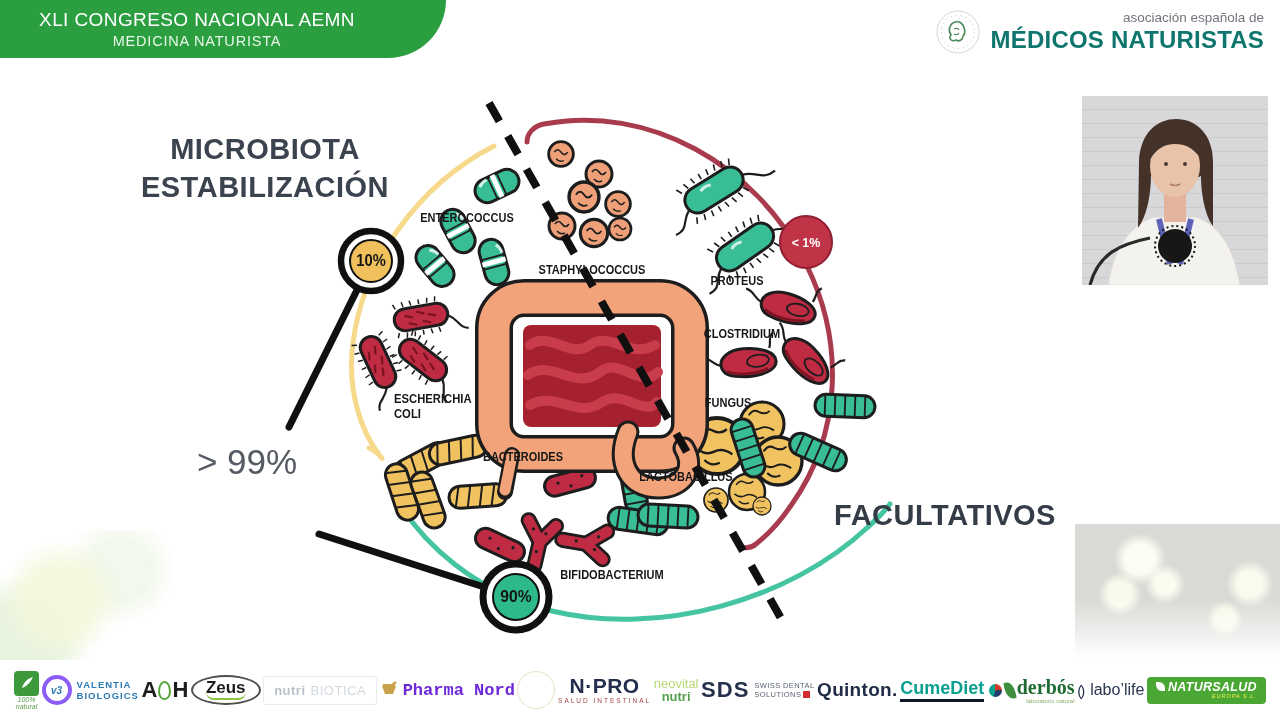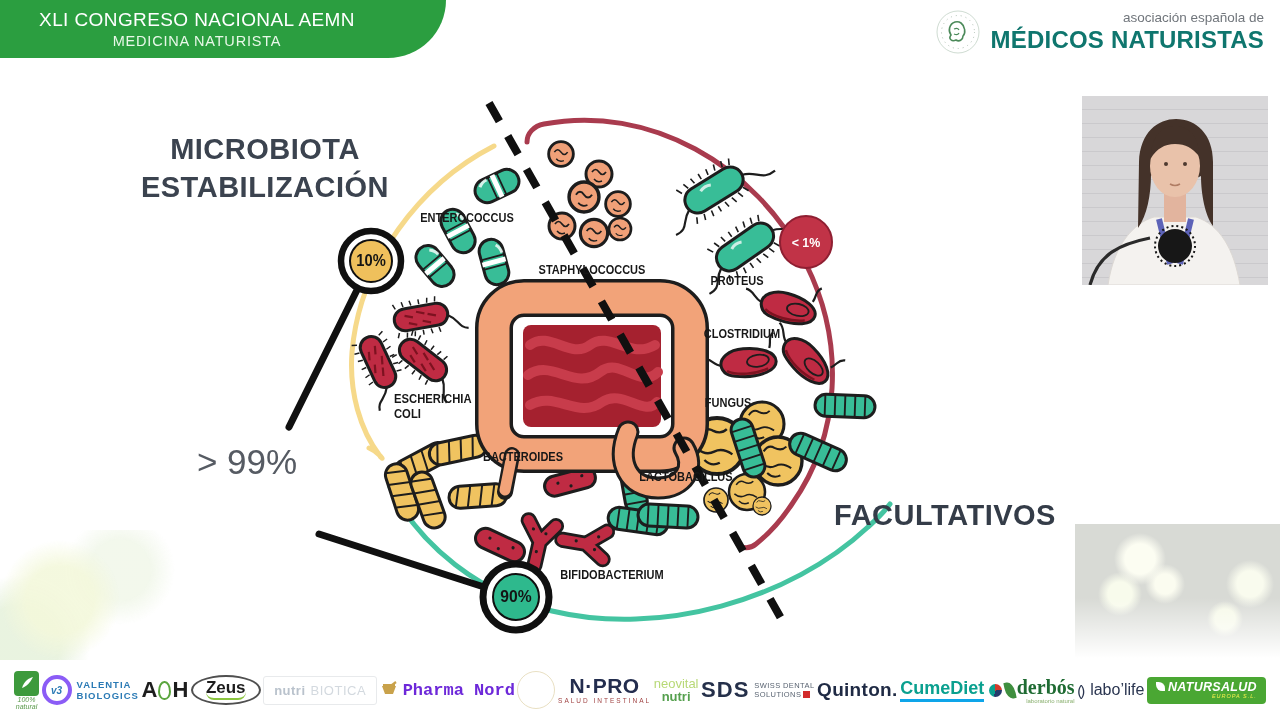--- a/index.html
+++ b/index.html
@@ -79,21 +79,21 @@
   .l-npro .tx{font-size:21px;font-weight:bold;color:#232d4e;letter-spacing:.5px;}
   .l-npro .sub{font-size:6.5px;color:#a04343;letter-spacing:2px;margin-top:2px;}
   .l-neo{flex-direction:column;gap:0;line-height:13px;font-size:13px;}
   .l-neo .p1{color:#b8d977;}
   .l-neo .p2{color:#55a04e;font-weight:bold;}
   .l-sds .tx{font-size:22px;font-weight:bold;color:#25304a;letter-spacing:1px;}
   .l-sds .blk{display:flex;flex-direction:column;font-size:7.5px;color:#5a6472;line-height:9px;letter-spacing:.4px;}
   .l-sds .flagrow{display:flex;align-items:center;gap:2px;}
   .l-sds .flag{width:7px;height:7px;background:#d22b2b;display:inline-block;}
   .l-quin{font-size:19px;font-weight:bold;color:#1f2a44;letter-spacing:.3px;}
-  .l-cume .tx{font-size:18px;font-weight:bold;color:#0aa08f;border-bottom:3px solid #0ea5e9;}
+  .l-cume .tx{font-size:18px;font-weight:bold;color:#0aa08f;border-bottom:3px solid #0f172a;}
   .l-cume .arrow{width:13px;height:13px;border-radius:50%;
                  background:conic-gradient(#d23b2b 0 25%,#243a6b 25% 55%,#0aa08f 55% 100%);}
   .l-derbos{gap:2px;}
   .l-derbos .leaf{width:10px;height:17px;background:#3f8f3f;border-radius:0 70% 0 70%;transform:rotate(-12deg);}
   .l-derbos .blk{display:flex;flex-direction:column;line-height:1;}
   .l-derbos .tx{font-family:"Liberation Serif",serif;font-size:20px;font-weight:bold;color:#1f6b33;}
   .l-derbos .sub{font-size:6px;color:#8ab06f;text-align:right;margin-top:1px;}
   .l-labo{font-size:16px;color:#2a3550;}
   .l-labo .par{font-size:15px;letter-spacing:-2px;margin-right:2px;}
   .l-nats{background:#4aa733;border-radius:4px;padding:4px 9px;flex-direction:column;gap:0;line-height:1;font-style:italic;}

